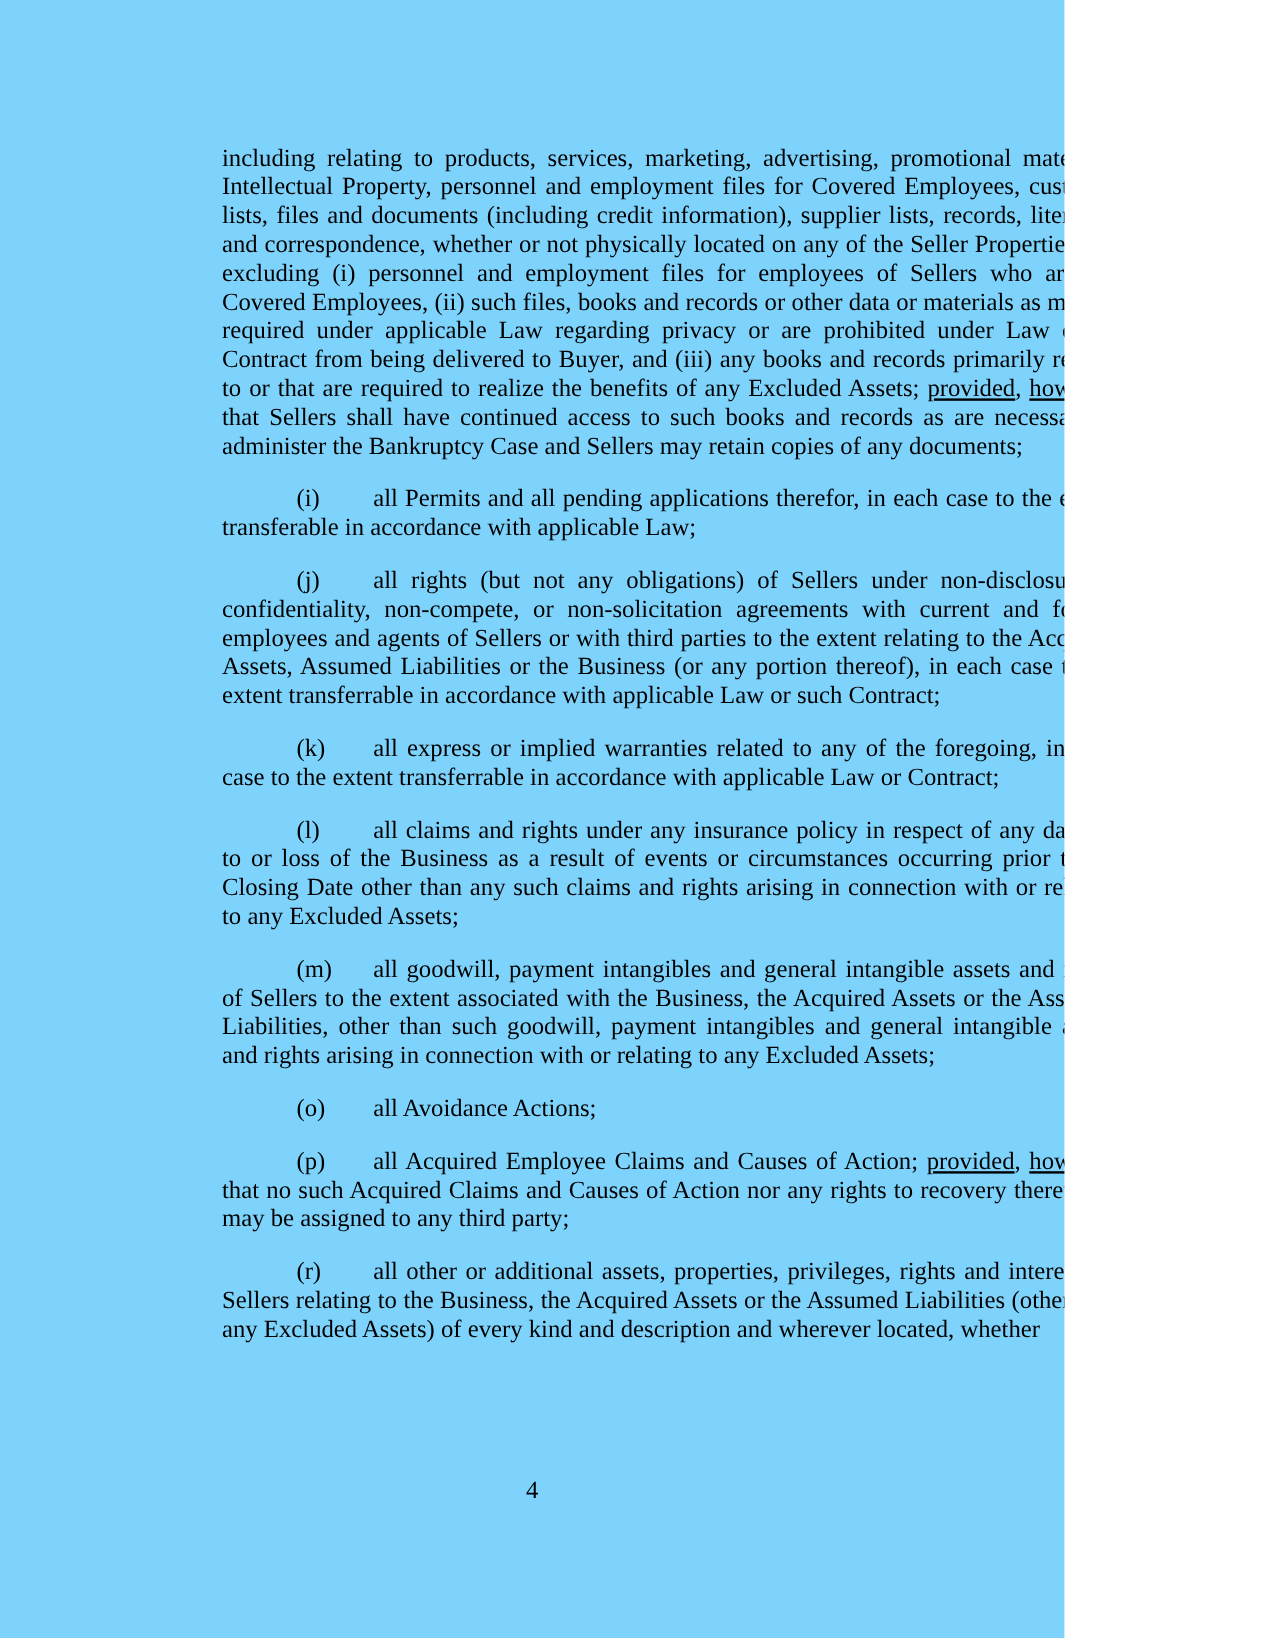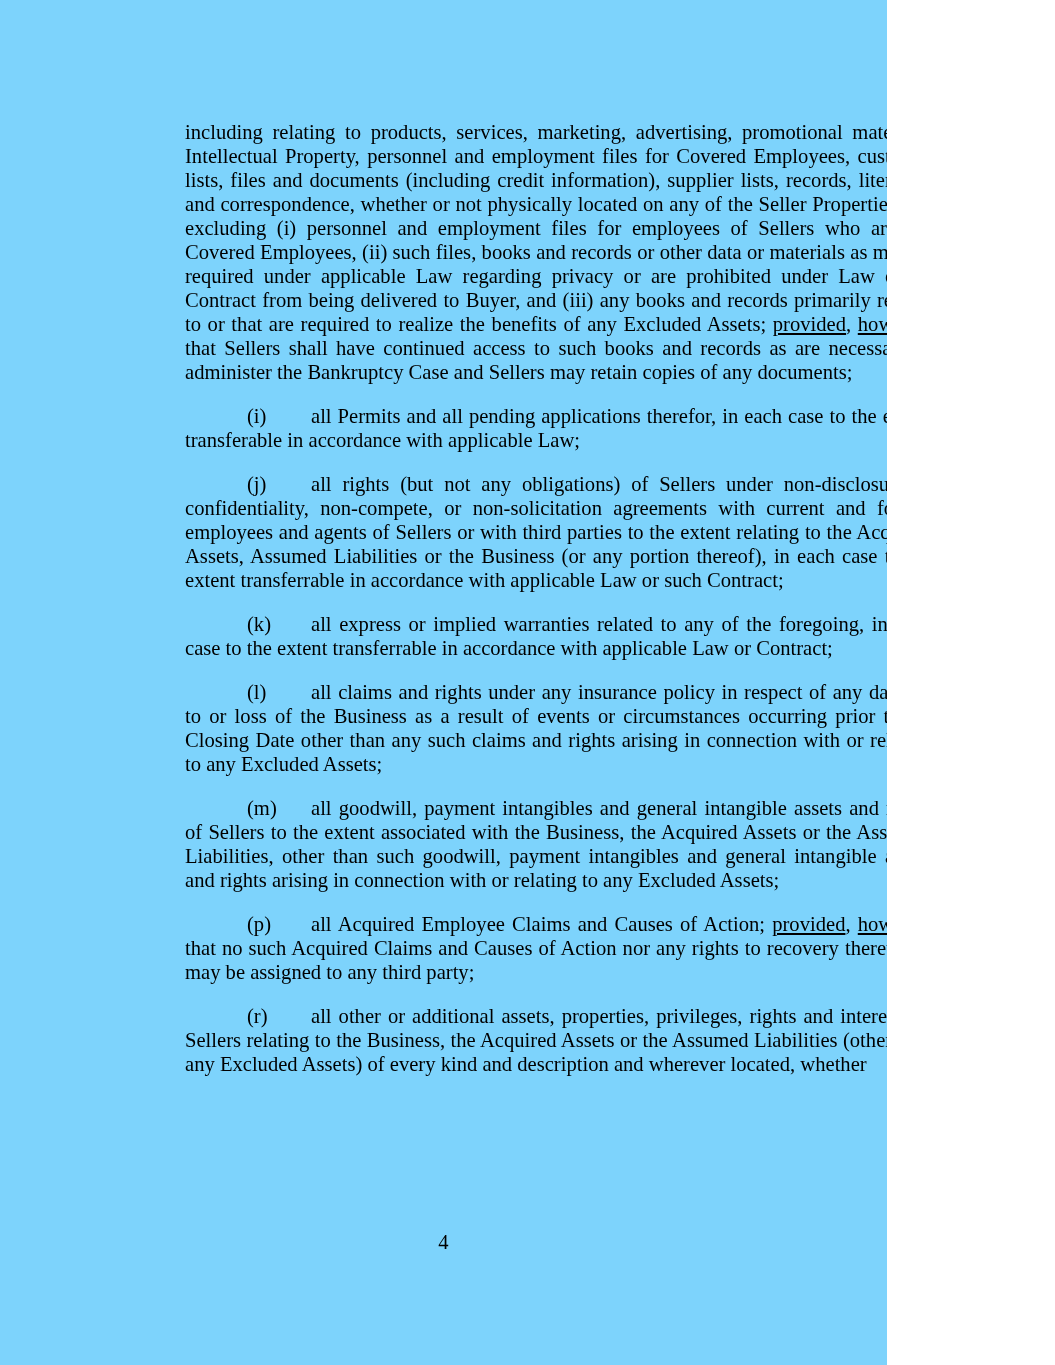--- a/index.html
+++ b/index.html
@@ -55,17 +55,18 @@
 <body>
 
 <div class="page">
   <div class="doc-body">
       <p class="para"><span class="">including relating to products, services, marketing, advertising, promotional materials, Intellectual Property, personnel and employment files for Covered Employees, customer lists, files and documents (including credit information), supplier lists, records, literature and correspondence, whether or not physically located on any of the Seller Properties, but excluding (i) personnel and employment files for employees of Sellers who are not Covered Employees, (ii) such files, books and records or other data or materials as may be required under applicable Law regarding privacy or are prohibited under Law or by Contract from being delivered to Buyer, and (iii) any books and records primarily related to or that are required to realize the benefits of any Excluded Assets; </span><span class="u">provided</span><span class="">, </span><span class="u">however</span><span class="">, that Sellers shall have continued access to such books and records as are necessary to administer the Bankruptcy Case and Sellers may retain copies of any documents;</span></p>
       <p class="para item"><span class="clause-label">(i)</span><span class="">all Permits and all pending applications therefor, in each case to the extent transferable in accordance with applicable Law;</span></p>
       <p class="para item"><span class="clause-label">(j)</span><span class="">all rights (but not any obligations) of Sellers under non-disclosure or confidentiality, non-compete, or non-solicitation agreements with current and former employees and agents of Sellers or with third parties to the extent relating to the Acquired Assets, Assumed Liabilities or the Business (or any portion thereof), in each case to the extent transferrable in accordance with applicable Law or such Contract;</span></p>
       <p class="para item"><span class="clause-label">(k)</span><span class="">all express or implied warranties related to any of the foregoing, in each case to the extent transferrable in accordance with applicable Law or Contract;</span></p>
       <p class="para item"><span class="clause-label">(l)</span><span class="">all claims and rights under any insurance policy in respect of any damage to or loss of the Business as a result of events or circumstances occurring prior to the Closing Date other than any such claims and rights arising in connection with or relating to any Excluded Assets;</span></p>
       <p class="para item"><span class="clause-label">(m)</span><span class="">all goodwill, payment intangibles and general intangible assets and rights of Sellers to the extent associated with the Business, the Acquired Assets or the Assumed Liabilities, other than such goodwill, payment intangibles and general intangible assets and rights arising in connection with or relating to any Excluded Assets;</span></p>
+      <p class="para item"><span class="clause-label">(o)</span><span class="">all Avoidance Actions;</span></p>
       <p class="para item"><span class="clause-label">(p)</span><span class="">all Acquired Employee Claims and Causes of Action; </span><span class="u">provided</span><span class="">, </span><span class="u">however</span><span class="">, that no such Acquired Claims and Causes of Action nor any rights to recovery thereunder may be assigned to any third party;</span></p>
       <p class="para item"><span class="clause-label">(r)</span><span class="">all other or additional assets, properties, privileges, rights and interests of Sellers relating to the Business, the Acquired Assets or the Assumed Liabilities (other than any Excluded Assets) of every kind and description and wherever located, whether</span></p>
     </div>
   <div class="page-number">4</div>
 </div>
 
 </body></html>

